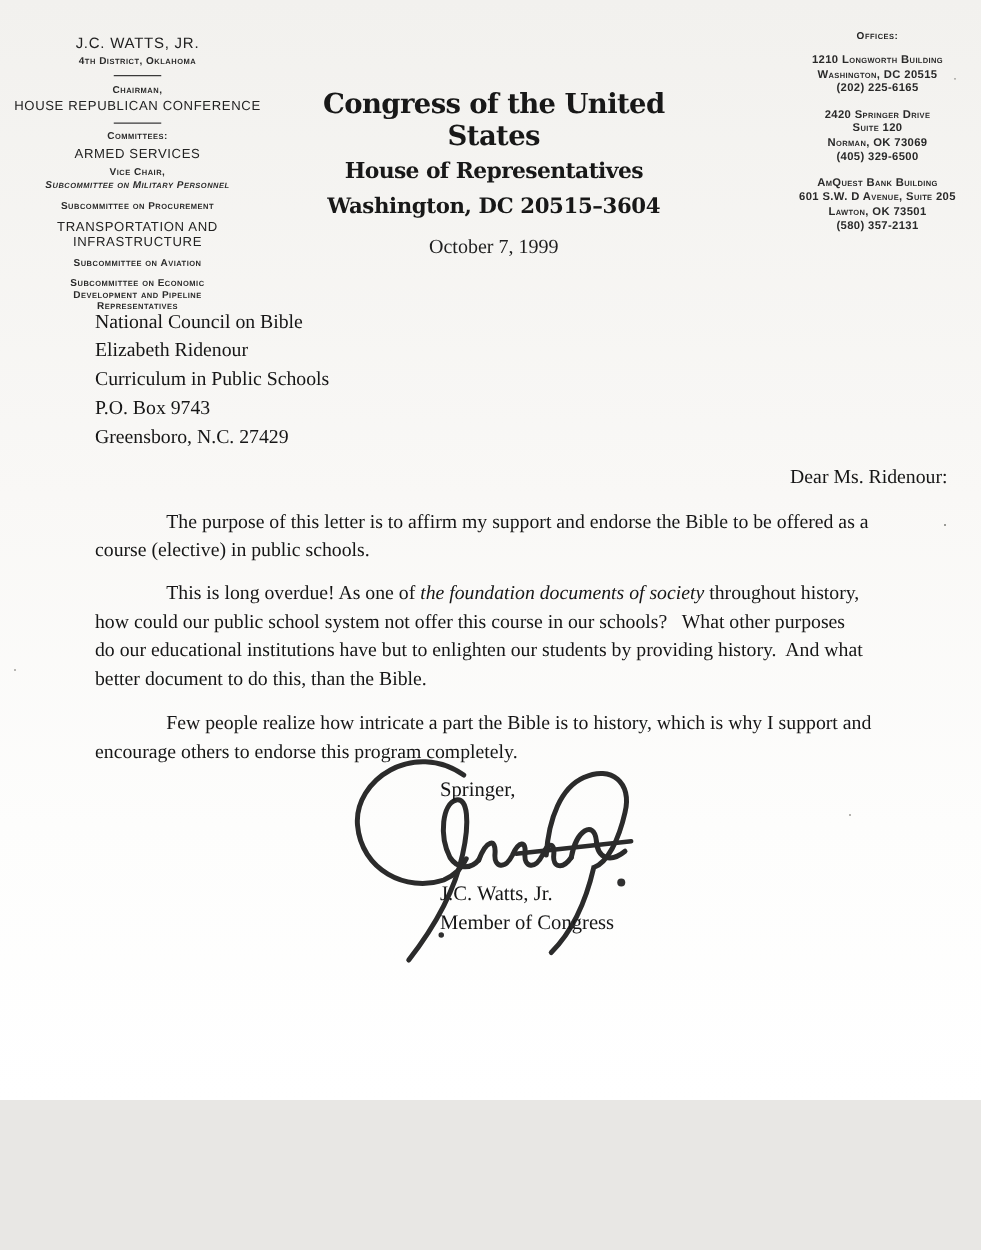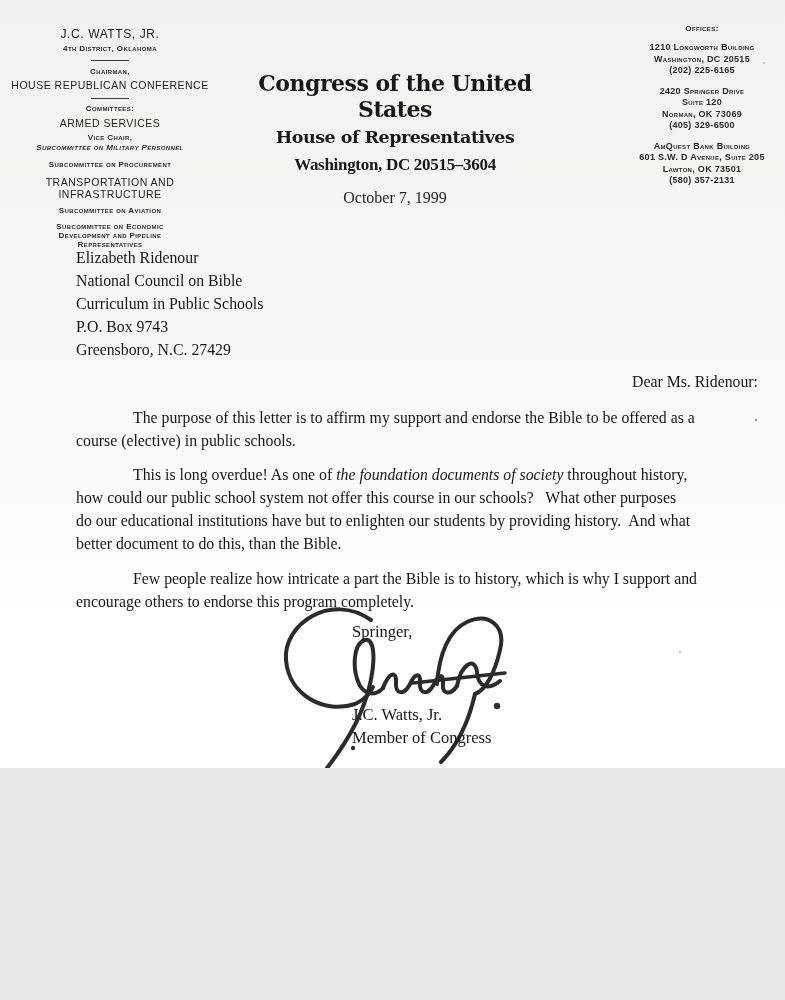--- a/index.html
+++ b/index.html
@@ -2,21 +2,21 @@
 <html><head>
 <meta charset="utf-8">
 <style>
   html,body { margin:0; padding:0; }
   body {
     width:785px; height:1000px;
     font-family:"Liberation Sans", sans-serif;
     background:#e8e7e4;
   }
   .page {
-    position:relative; width:785px; height:768px; overflow:hidden;
+    position:relative; width:785px; height:880px; overflow:hidden;
     background:
       radial-gradient(circle 1.5px at 756px 420px, #9a9a96 0 55%, transparent 70%),
       radial-gradient(circle 1.2px at 764px 63px,  #b5b4b0 0 55%, transparent 70%),
       radial-gradient(circle 1.2px at 680px 652px, #b5b4b0 0 55%, transparent 70%),
       radial-gradient(circle 1px   at 12px 536px,  #b0afab 0 55%, transparent 70%),
       linear-gradient(180deg, #f2f1ee 0%, #f9f8f6 45%, #fdfdfc 75%, #ffffff 100%);
     color:#1c1c1c;
   }
 
   
@@ -28,21 +28,21 @@
   .mt3{margin-top:3px;} .mt4{margin-top:4px;} .mt5{margin-top:5px;} .mt6{margin-top:6px;}
   .mt7{margin-top:7px;} .mt8{margin-top:8px;} .mt1{margin-top:1px;font-style:italic;}
   .w170{width:170px; margin-left:auto; margin-right:auto;}
   .w150{width:150px; margin-left:auto; margin-right:auto;}
 
   
   .center-head { position:absolute; left:220px; top:70px; width:350px; text-align:center; }
   .gothic { font-family:"DejaVu Serif", serif; font-weight:bold; color:#181818; }
   .head-1 { font-size:22px;  letter-spacing:-0.5px; }
   .head-2 { font-size:17.5px; letter-spacing:-0.5px; margin-top:5px; }
-  .head-3 { font-size:17px;  letter-spacing:-0.3px; margin-top:8px;font-family:Liberation Serif, serif; }
+  .head-3 { font-size:17px;  letter-spacing:-0.3px; margin-top:8px; }
   .head-date { font-family:"Liberation Serif", serif; font-size:16px; margin-top:14px; color:#1f1f1f; }
 
   
   .right-col { position:absolute; left:597px; top:24px; width:210px; text-align:center; color:#242424; }
   .rc-label  { font-size:8px; font-variant:small-caps; font-weight:bold; letter-spacing:0.4px; }
   .rc-group  { margin-top:9px; }
   .rc-line   { font-size:9px; font-variant:small-caps; font-weight:bold; letter-spacing:0.3px; line-height:11.5px; color:#2a2a2a; }
 
   
   .body-block { position:absolute; left:76px; top:246px; width:682px;
@@ -106,22 +106,22 @@
     </div>
     <div class="rc-group">
       <div class="rc-line">AmQuest Bank Building</div>
       <div class="rc-line">601 S.W. D Avenue, Suite 205</div>
       <div class="rc-line">Lawton, OK 73501</div>
       <div class="rc-line">(580) 357-2131</div>
     </div>
   </aside>
 
   <main class="body-block">
+    <div class="addr-line">National Council on Bible</div>
     <div class="addr-line">Elizabeth Ridenour</div>
-    <div class="addr-line">National Council on Bible</div>
     <div class="addr-line">Curriculum in Public Schools</div>
     <div class="addr-line">P.O. Box 9743</div>
     <div class="addr-line">Greensboro, N.C. 27429</div>
 
     <div class="salutation">Dear Ms. Ridenour:</div>
 
     <p class="para p1">The purpose of this letter is to affirm my support and endorse the Bible to be offered as a
 course (elective) in public schools.</p>
 
     <p class="para p2"><span>This is long overdue! As one of </span><span class="it">the foundation documents of society</span><span> throughout history,

